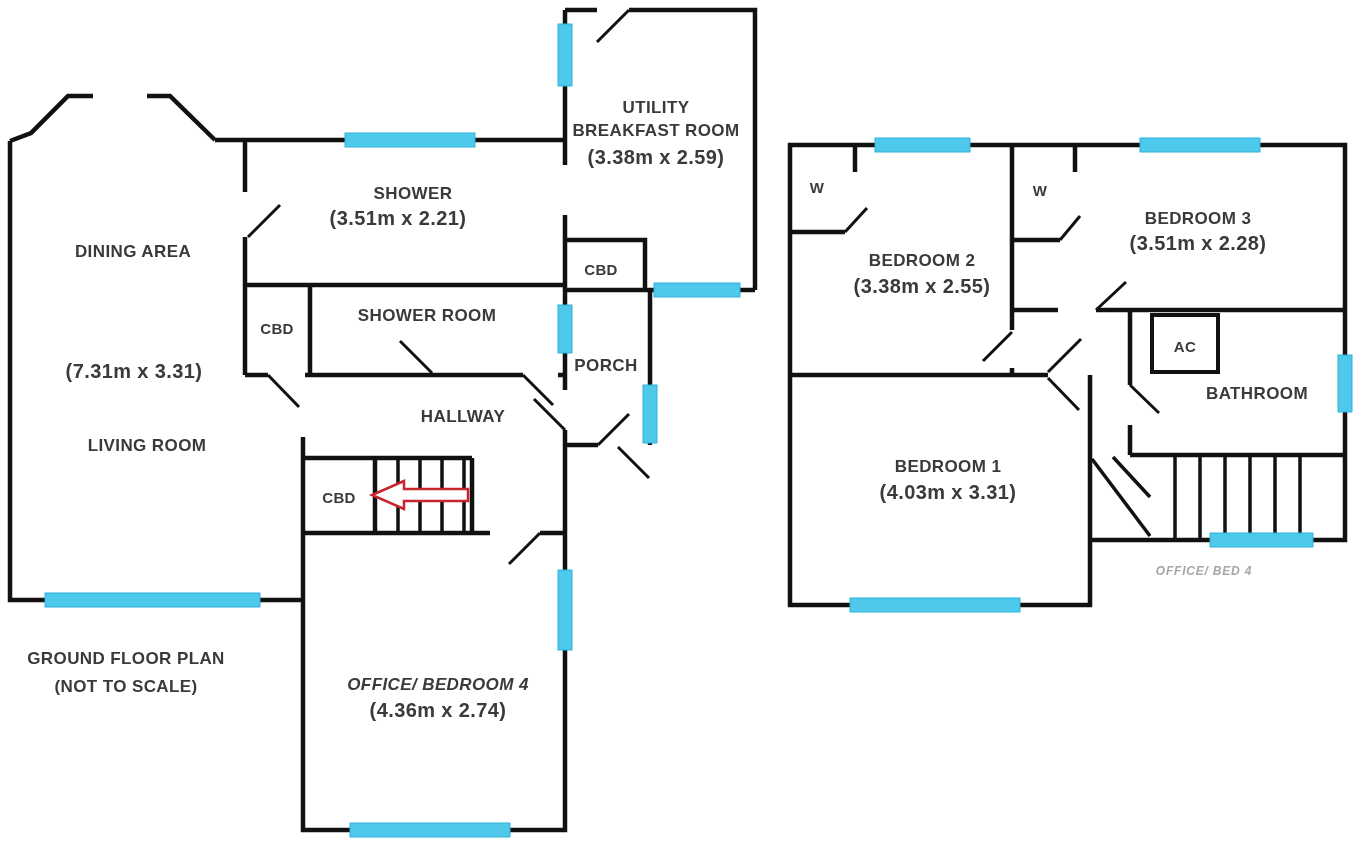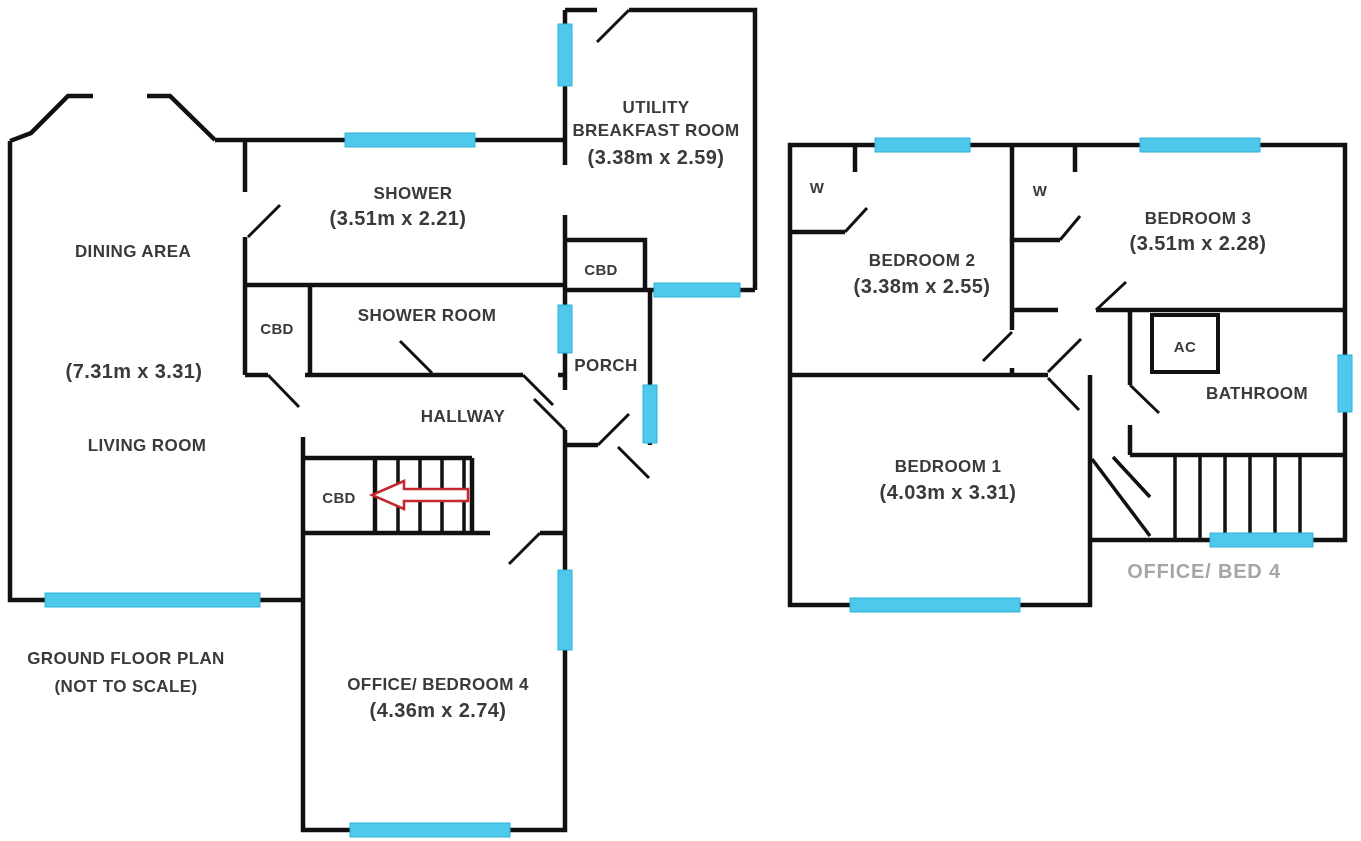--- a/index.html
+++ b/index.html
@@ -26,21 +26,21 @@
   .acbox{stroke:var(--wall);stroke-width:4;fill:#ffffff;}
   .win{fill:var(--window-fill);stroke:var(--window-stroke);stroke-width:1;}
   .arrow{stroke:var(--arrow);stroke-width:2.5;fill:#ffffff;stroke-linejoin:miter;}
   .lbl{
     position:absolute;transform:translate(-50%,-50%);
     white-space:nowrap;color:var(--text);
     font-weight:700;font-size:17px;letter-spacing:.4px;text-align:center;
   }
   .dims{font-size:20px;}
   .small{font-size:15px;}
-  .muted{color:var(--muted-text);font-size:20px;letter-spacing:.8px;}
+  .muted{color:var(--muted-text);font-size:12px;letter-spacing:.8px;font-style:italic;}
 </style>
 </head>
 <body>
 
 <div class="canvas">
 
   <svg width="1361" height="841" viewBox="0 0 1361 841">
 
     <g>
       <path class="wall" d="
@@ -130,21 +130,21 @@
   <span class="lbl" style="left:656px;top:108px;">UTILITY</span>
   <span class="lbl" style="left:656px;top:131px;text-align:center;">BREAKFAST ROOM</span>
   <span class="lbl dims" style="left:656px;top:157px;">(3.38m x 2.59)</span>
   <span class="lbl small" style="left:601px;top:269px;">CBD</span>
   <span class="lbl small" style="left:277px;top:328px;">CBD</span>
   <span class="lbl" style="left:427px;top:316px;">SHOWER ROOM</span>
   <span class="lbl" style="left:606px;top:366px;text-align:right;">PORCH</span>
   <span class="lbl" style="left:427px;top:417px;margin-left:36px;">HALLWAY</span>
   <span class="lbl" style="left:147px;top:446px;">LIVING ROOM</span>
   <span class="lbl small" style="left:339px;top:497px;">CBD</span>
-  <span class="lbl" style="left:438px;top:685px;">OFFICE/ BEDROOM 4</span>
+  <span class="lbl" style="left:438px;top:685px;font-style:italic;">OFFICE/ BEDROOM 4</span>
   <span class="lbl dims" style="left:438px;top:710px;">(4.36m x 2.74)</span>
   <span class="lbl" style="left:126px;top:659px;">GROUND FLOOR PLAN</span>
   <span class="lbl" style="left:126px;top:687px;">(NOT TO SCALE)</span>
 
   <span class="lbl" style="left:922px;top:261px;text-align:center;">BEDROOM 2</span>
   <span class="lbl dims" style="left:922px;top:286px;">(3.38m x 2.55)</span>
   <span class="lbl" style="left:1198px;top:219px;">BEDROOM 3</span>
   <span class="lbl dims" style="left:1198px;top:243px;">(3.51m x 2.28)</span>
   <span class="lbl small" style="left:817px;top:187px;">W</span>
   <span class="lbl small" style="left:1040px;top:190px;">W</span>

